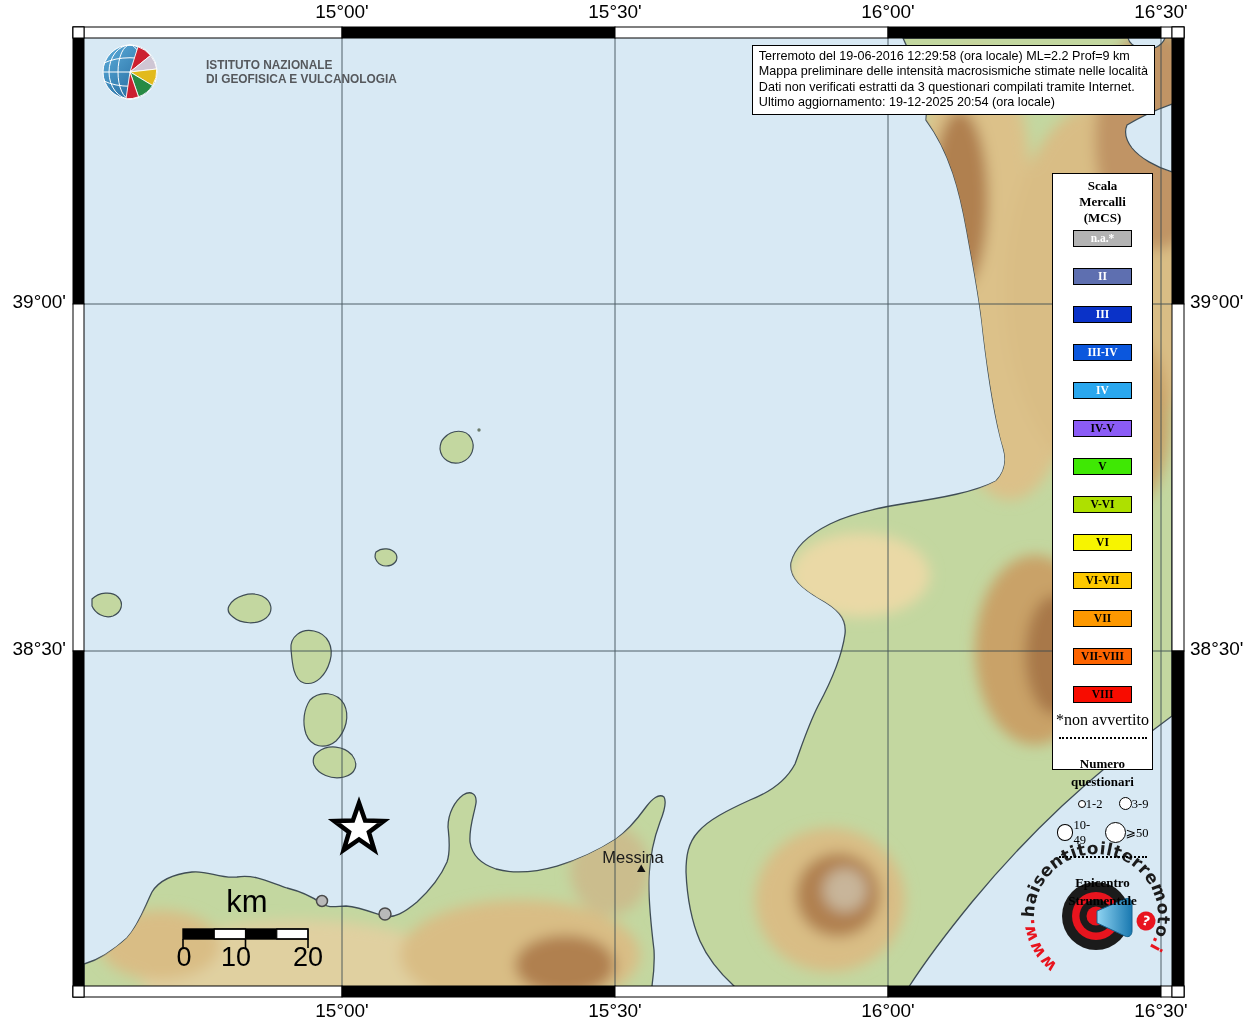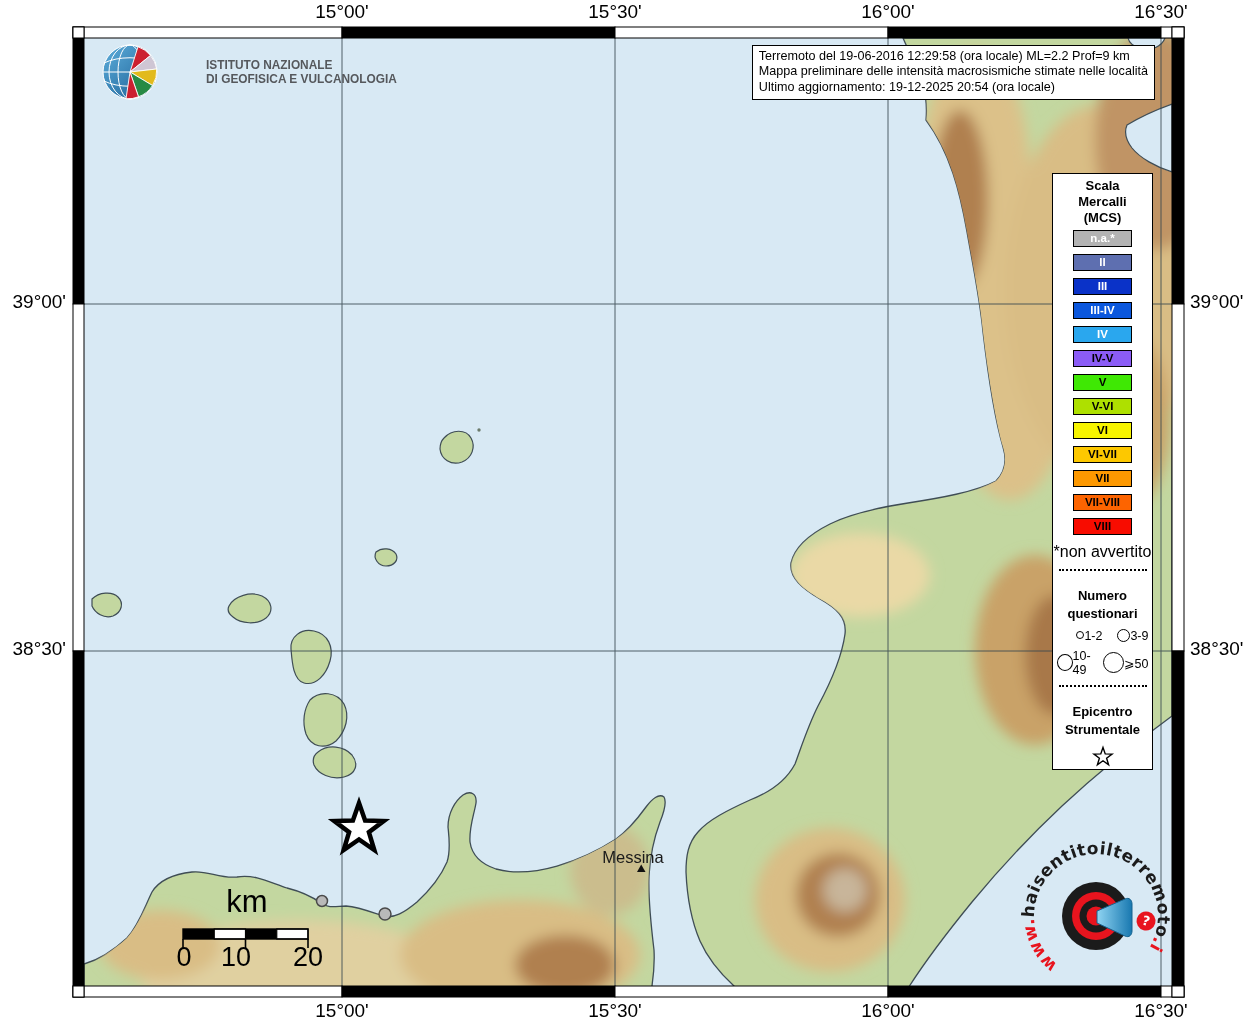--- a/index.html
+++ b/index.html
@@ -16,24 +16,24 @@
   .ax.rightlab{left:1190px;text-align:left;}
   
   .ingv{position:absolute;left:102px;top:44px;display:flex;align-items:center;}
   .ingv .txt{margin-left:48px;font-weight:700;font-size:12.5px;line-height:14px;
     color:#55585c;letter-spacing:0;transform:scaleX(.95);transform-origin:left center;white-space:nowrap;}
   
   .infobox{position:absolute;right:100px;top:45px;background:#fff;border:1.5px solid #000;
     padding:3px 6px 4px 6px;font-size:12.6px;line-height:15.3px;white-space:nowrap;}
   
   .legend{position:absolute;left:1052px;top:173px;width:101px;height:597px;background:#fff;
-    border:1.5px solid #000;box-sizing:border-box;font-family:Liberation Sans, sans-serif;
+    border:1.5px solid #000;box-sizing:border-box;font-family:Liberation Serif, serif;
     display:flex;flex-direction:column;align-items:center;}
   .legend .title{margin-top:4px;font-weight:700;font-size:13px;line-height:16px;text-align:center;}
-  .chips{margin-top:4px;display:flex;flex-direction:column;gap:7px;}
+  .chips{margin-top:4px;display:flex;flex-direction:column;gap:21px;}
   .chip{width:59px;height:17px;border:1px solid #000;box-sizing:border-box;
     font-weight:700;font-size:11.5px;line-height:15px;text-align:center;}
   .footnote{margin-top:8px;font-size:16px;white-space:nowrap;}
   .ldiv{width:88px;border-top:2px dotted #000;margin-top:8px;}
   .ltitle{margin-top:16px;font-weight:700;font-size:13px;line-height:18px;text-align:center;}
   .qgrid{margin-top:4px;display:grid;grid-template-columns:46px 46px;row-gap:4px;}
   .qcell{display:flex;flex-direction:row;align-items:center;justify-content:flex-end;}
   .qcirc{border:1.8px solid #000;border-radius:50%;background:#fff;box-sizing:border-box;}
   .qcirc.s0{width:8px;height:8px;}
   .qcirc.s1{width:13px;height:13px;}
@@ -235,20 +235,21 @@
   </svg>
   <div class="txt">
     <span style="display:block">ISTITUTO NAZIONALE</span>
     <span style="display:block">DI GEOFISICA E VULCANOLOGIA</span>
   </div>
 </div>
 
 <div class="infobox">
   <div>Terremoto del 19-06-2016 12:29:58 (ora locale) ML=2.2 Prof=9 km</div>
   <div>Mappa preliminare delle intensità macrosismiche stimate nelle località</div>
+  <div>Dati non verificati estratti da 3 questionari compilati tramite Internet.</div>
   <div>Ultimo aggiornamento: 19-12-2025 20:54 (ora locale)</div>
 </div>
 
 <div class="legend">
   <div class="title">
     <span style="display:block">Scala</span>
     <span style="display:block">Mercalli</span>
     <span style="display:block">(MCS)</span>
   </div>
   <div class="chips">

